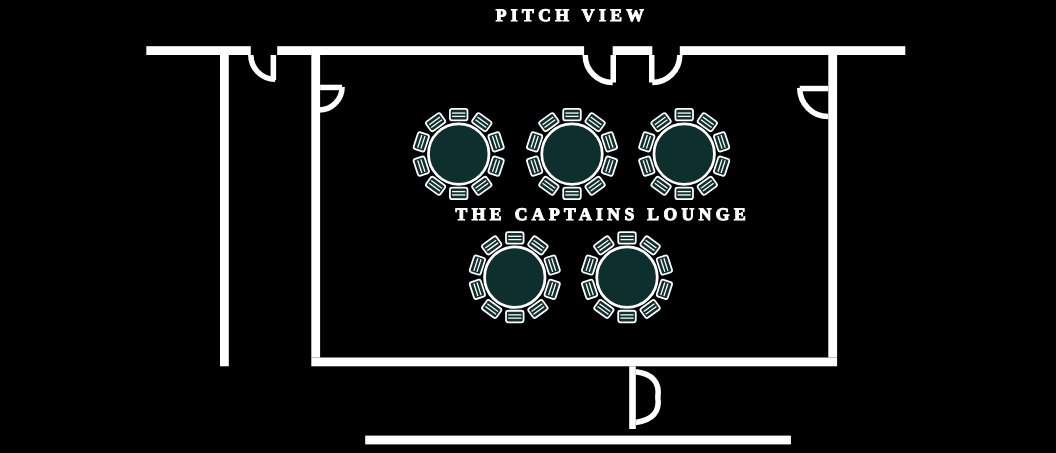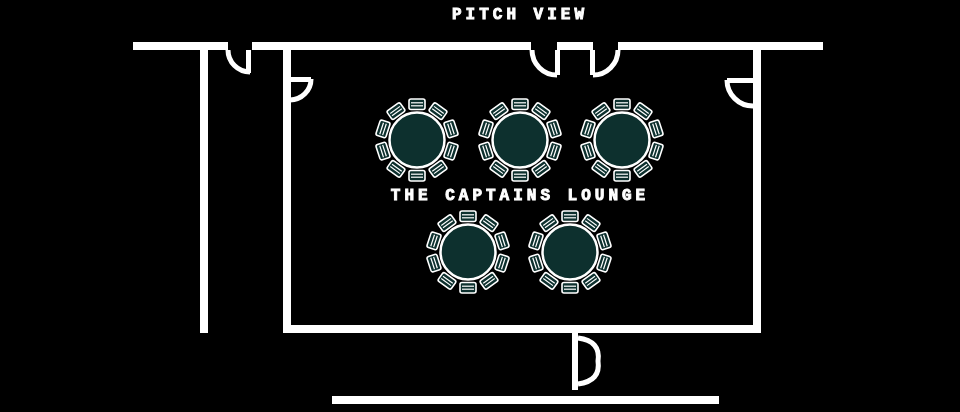--- a/index.html
+++ b/index.html
@@ -1,36 +1,36 @@
 <!DOCTYPE html>
 <html><head>
 <meta charset="utf-8">
 <style>
   html,body{margin:0;padding:0;background:#000;}
   .stage{
     position:relative;
     width:960px;height:412px;
     background:#000;
     overflow:hidden;
-    font-family:Liberation Mono, monospace;
+    font-family:Liberation Serif, serif;
   }
   .plan-svg{position:absolute;left:0;top:0;}
   .label{
     position:absolute;
     left:283px;width:474px;
     text-align:center;
     color:#fff;
     font-weight:900;
     font-size:16px;
     letter-spacing:4px;
     -webkit-text-stroke:0.9px #fff;
     white-space:nowrap;
   }
   .title-label{top:6px;}
-  .room-label{top:187px;}
+  .room-label{top:187px;margin-left:28px;}
 </style>
 </head>
 <body>
 
 <div class="stage">
 
   <svg class="plan-svg" width="960" height="412" viewBox="0 0 960 412">
 
     <g fill="#ffffff">
 

